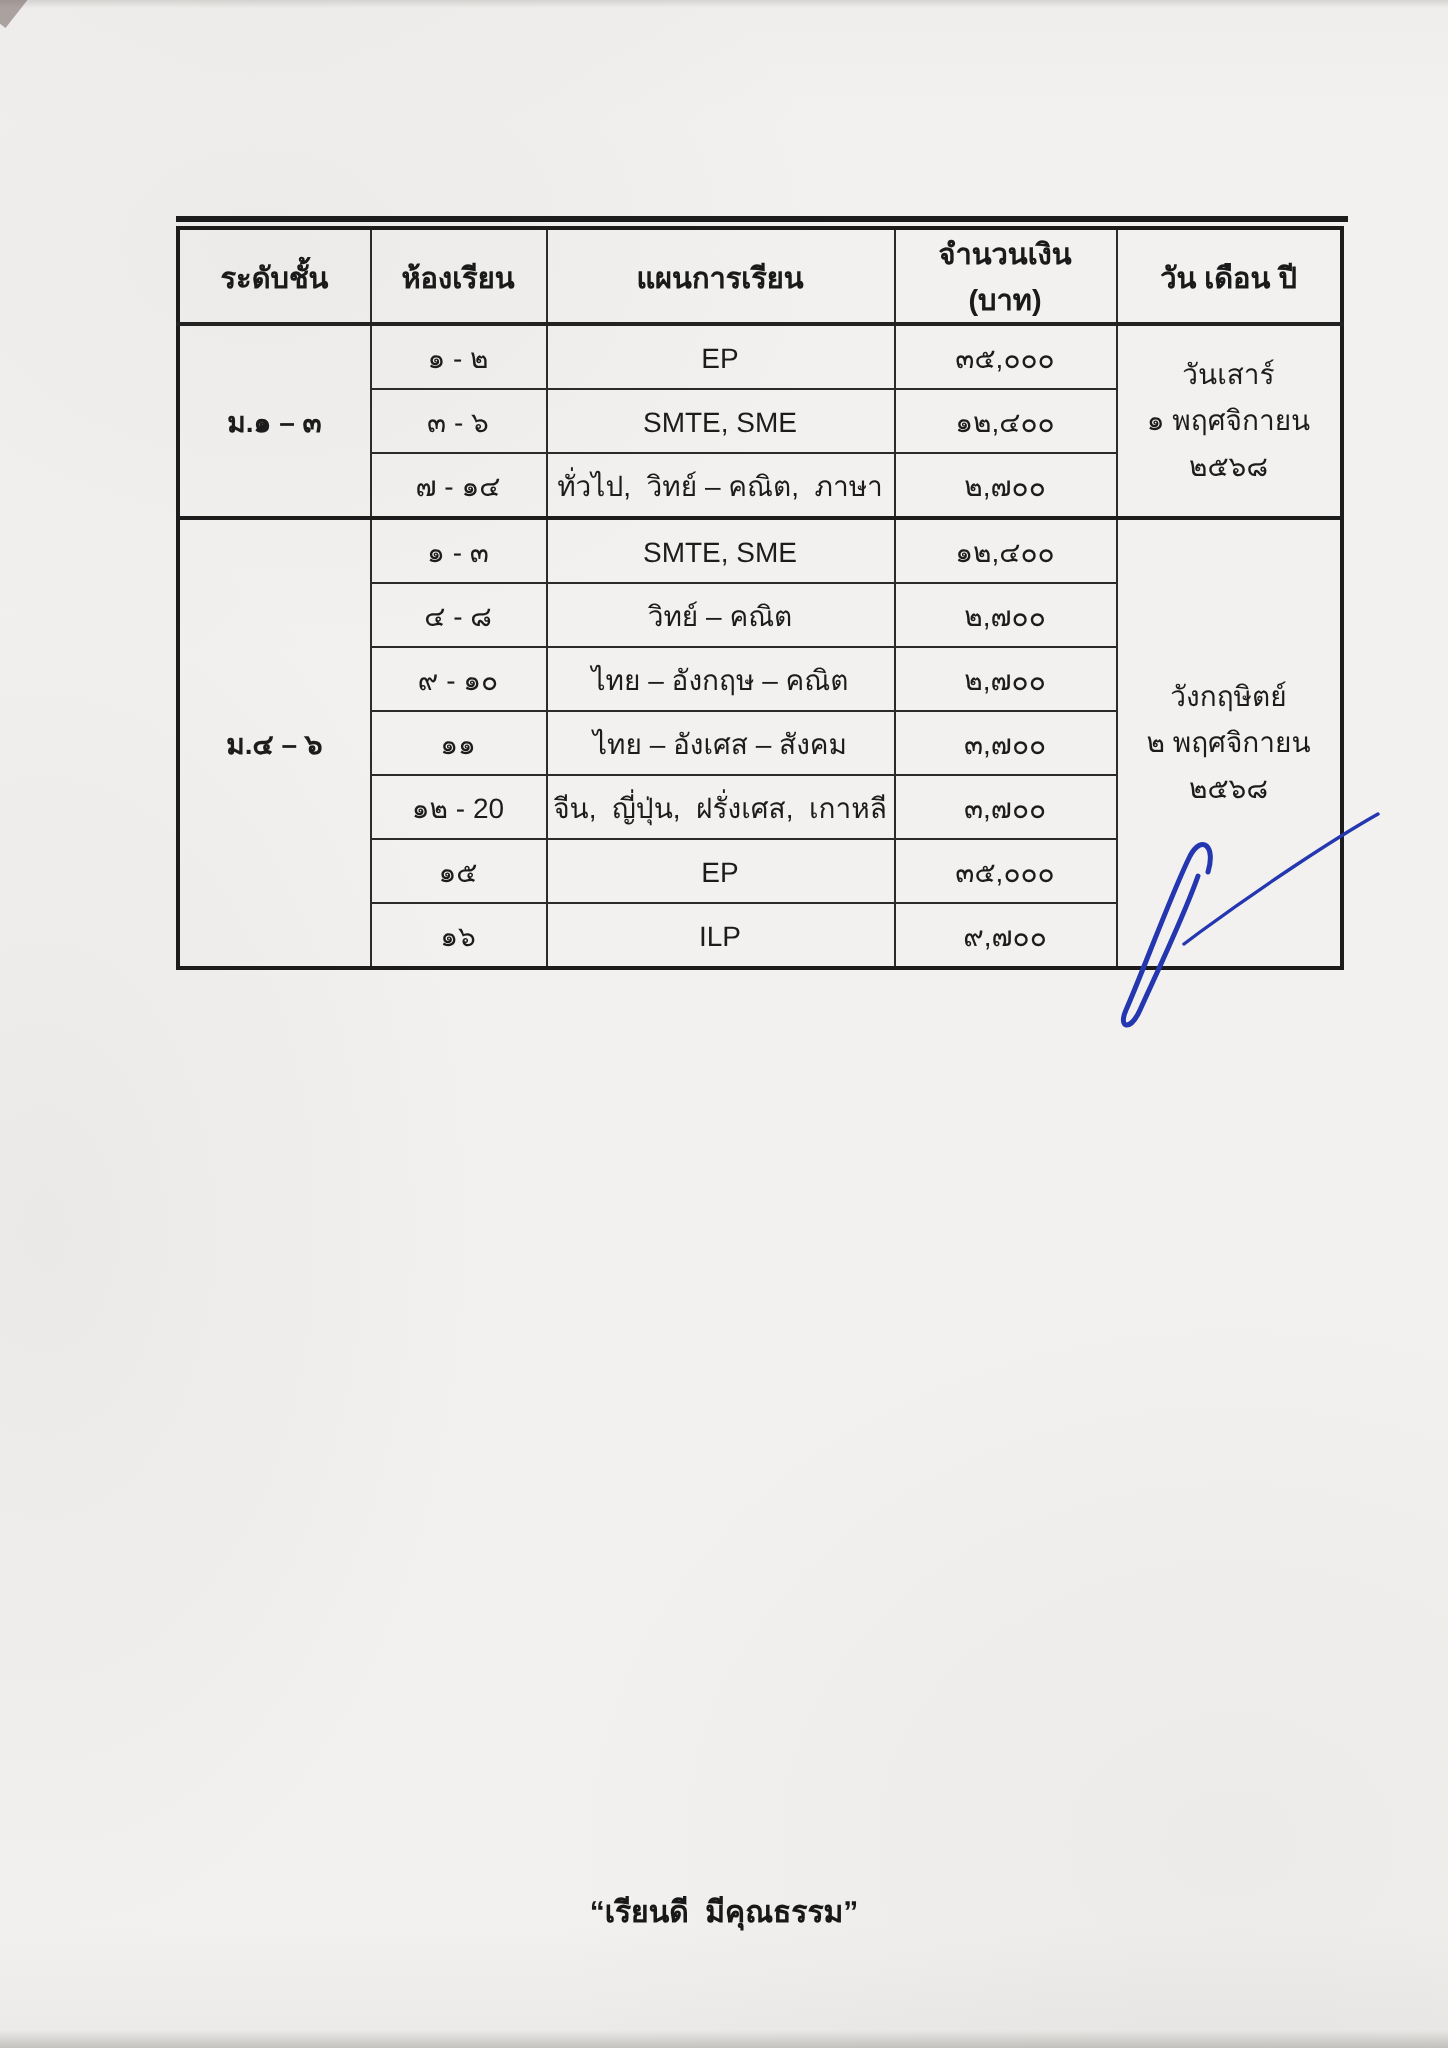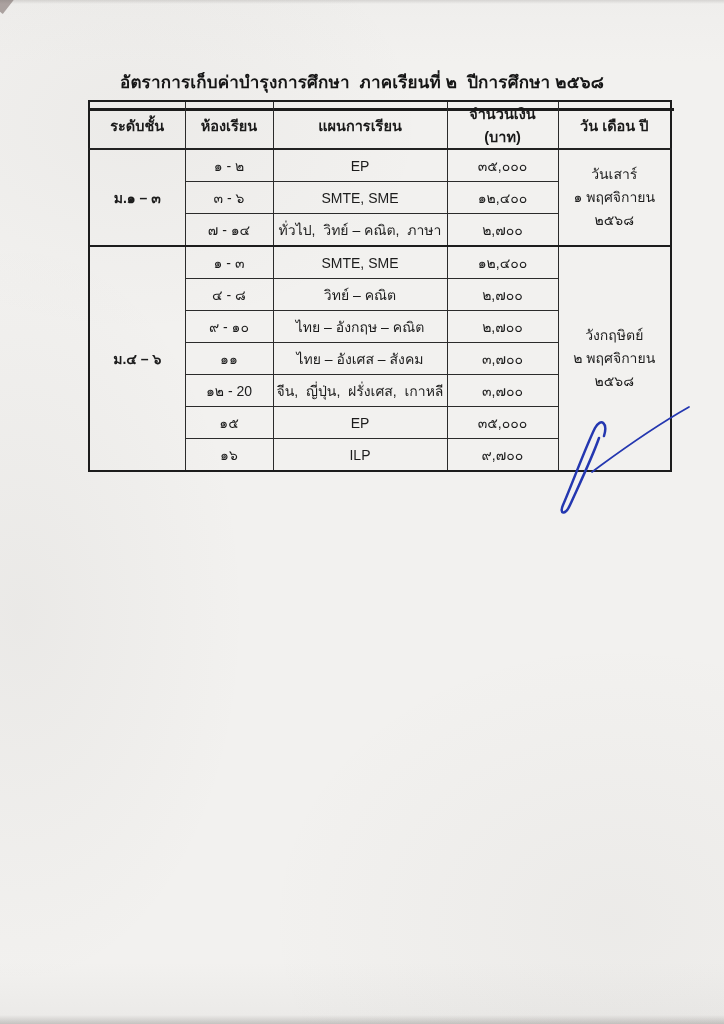--- a/index.html
+++ b/index.html
@@ -43,21 +43,21 @@
     text-align: center;
     font-size: 17px;
     font-weight: bold;
     letter-spacing: 0.2px;
     white-space: pre;
     color: #161616;
   }
 
   table.fees {
     position: absolute;
-    left: 88px; top: 100px;
+    left: 88px; top: 113px;
     width: 582px;
     border-collapse: collapse;
     table-layout: fixed;
     border: 2.4px solid #1c1c1c;
     background: transparent;
   }
   
   .table-cap {
     position: absolute;
     left: 88px; top: 108px;
@@ -106,21 +106,20 @@
   }
 </style>
 </head>
 <body>
 
 <div class="page">
 
   <div class="corner-artifact"></div>
   <div class="top-edge"></div>
 
-  <h1 class="title">อัตราการเก็บค่าบำรุงการศึกษา  ภาคเรียนที่ ๒  ปีการศึกษา ๒๕๖๘</h1>
 
   <div class="table-cap"></div>
 
   <table class="fees">
     <colgroup>
       <col style="width:96px">
         <col style="width:88px">
         <col style="width:174px">
         <col style="width:111px">
         <col style="width:113px">
@@ -200,15 +199,16 @@
         <td class="amount-cell">๙,๗๐๐</td>
       </tr>
     </tbody>
   </table>
 
   <svg class="signature-svg" viewBox="0 0 150 120">
     <path d="M141,9 C118,22 82,46 52,68 L44,74" fill="none" stroke="#2437b0" stroke-width="1.7" stroke-linecap="round"></path>
     <path d="M56,38 C60,25 53,19 47,30 C38,48 23,89 15,107 C11,116 17,118 22,107 C31,87 44,60 51,40" fill="none" stroke="#2437b0" stroke-width="2.5" stroke-linecap="round"></path>
   </svg>
 
+  <div class="motto">“เรียนดี  มีคุณธรรม”</div>
 
   <div class="bottom-edge"></div>
 </div>
 
 </body></html>

